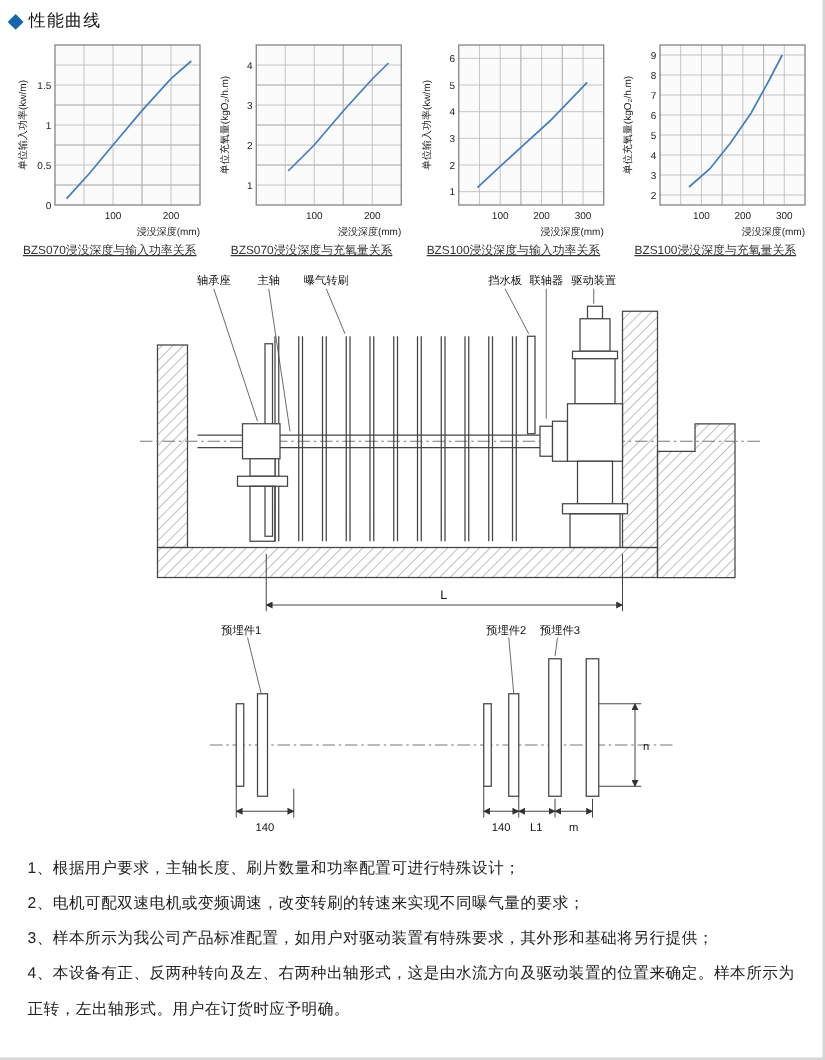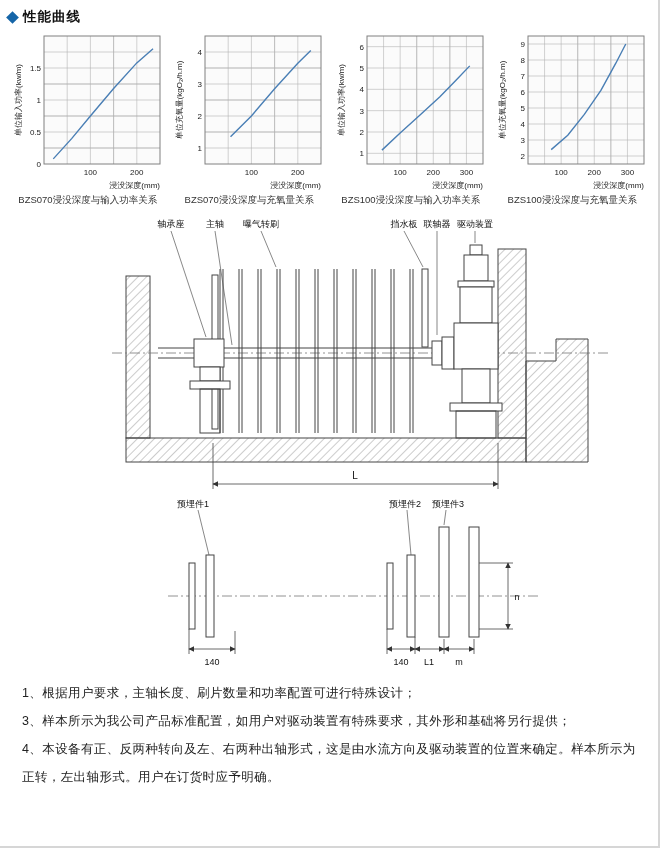--- a/index.html
+++ b/index.html
@@ -4,24 +4,24 @@
 <style>
   html,body{margin:0;padding:0;background:#fff;}
   .page{
     width:660px;min-height:848px;box-sizing:border-box;
     padding:6px 8px 10px 8px;background:#fff;
     border-right:2px solid #d6d6d6;border-bottom:2px solid #d6d6d6;
     font-family:"Liberation Sans","DejaVu Sans",sans-serif;color:#222;
   }
   .sec-header{display:flex;align-items:center;gap:6px;margin:2px 0 4px 0;}
   .diamond{width:9px;height:9px;background:#1565a8;transform:rotate(45deg);display:inline-block;flex:0 0 auto;}
-  .sec-title{font-size:13.5px;font-weight:bold;color:#111;letter-spacing:1px;}
+  .sec-title{font-size:13.5px;font-weight:normal;color:#111;letter-spacing:1px;}
   .charts-row{display:flex;gap:6px;margin:0 0 4px 2px;}
   figure.chart{margin:0;width:158px;display:flex;flex-direction:column;align-items:center;}
-  figure.chart figcaption{font-size:9.5px;color:#333;white-space:nowrap;margin-top:2px;}
+  figure.chart figcaption{font-size:9.5px;color:#333;white-space:nowrap;margin-top:2px;text-decoration:underline;}
   .chart-svg{display:block;}
   .diagram-wrap{margin:0;text-decoration:underline;}
   svg text{font-family:"Liberation Sans","DejaVu Sans",sans-serif;}
   .notes{padding:2px 14px 0 14px;}
   .notes p{margin:0;font-size:12.5px;line-height:2.25;color:#222;letter-spacing:0.4px;}
 </style>
 </head>
 <body>
 
 <div class="page">
@@ -287,17 +287,18 @@
       <text x="421" y="454">L1</text>
       <text x="451" y="454">m</text>
       <text x="509" y="389">n</text>
     </g>
   </svg>
   </div>
 
 
   <div class="notes">
     <p>1、根据用户要求，主轴长度、刷片数量和功率配置可进行特殊设计；</p>
+    <p>2、电机可配双速电机或变频调速，改变转刷的转速来实现不同曝气量的要求；</p>
     <p>3、样本所示为我公司产品标准配置，如用户对驱动装置有特殊要求，其外形和基础将另行提供；</p>
     <p>4、本设备有正、反两种转向及左、右两种出轴形式，这是由水流方向及驱动装置的位置来确定。样本所示为正转，左出轴形式。用户在订货时应予明确。</p>
   </div>
 
 </div>
 
 </body></html>

